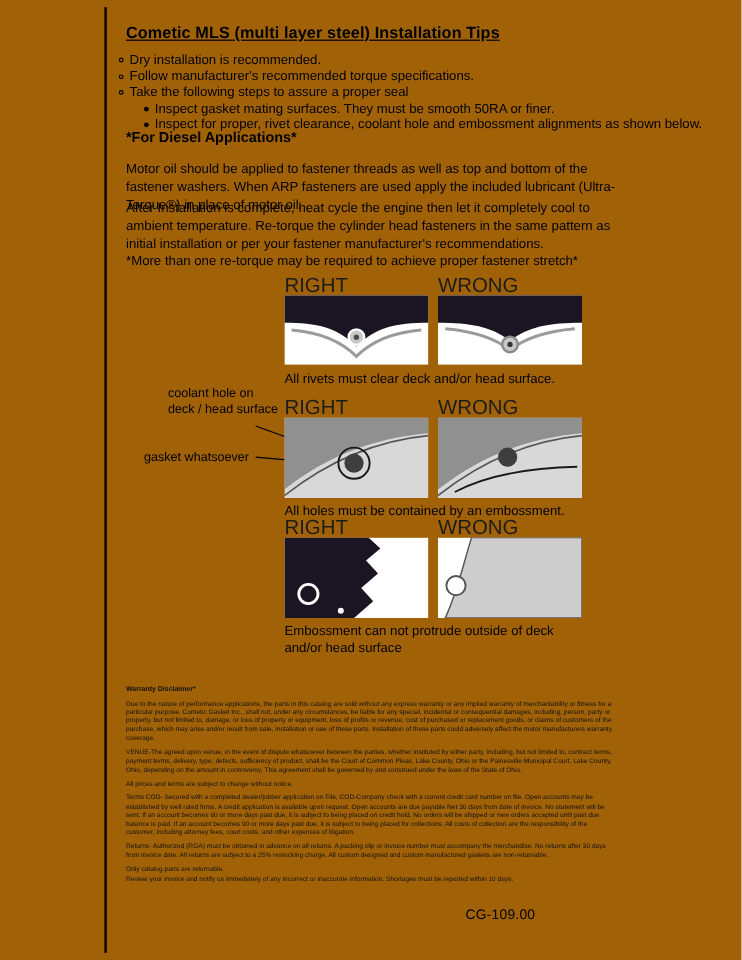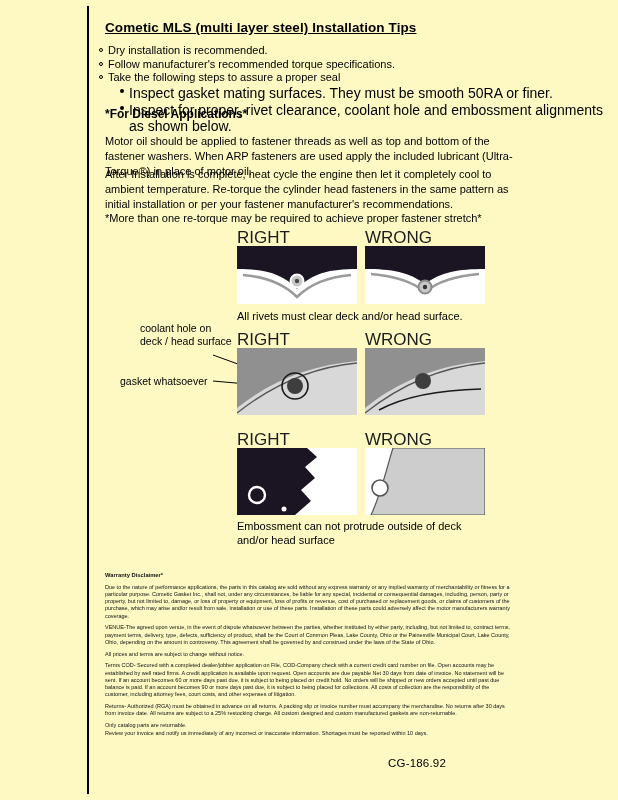--- a/index.html
+++ b/index.html
@@ -1,27 +1,27 @@
 <!DOCTYPE html>
 <html><head>
 <meta charset="utf-8">
 <style>
   * { margin:0; padding:0; box-sizing:border-box; }
   html,body { background:#ffffff; }
   body { font-family:"Liberation Sans", sans-serif; color:#000; }
-  .page { position:relative; width:618px; height:800px; background:#fef9c3; overflow:hidden; }
+  .page { position:relative; width:618px; height:800px; background:#a16207; overflow:hidden; }
   .spine { position:absolute; left:87px; top:6px; width:2px; height:788px; background:#000; }
 
   .title { position:absolute; left:105px; top:20px; font-size:13.5px; font-weight:bold; text-decoration:underline; letter-spacing:.1px; }
 
   .tips { position:absolute; left:99px; top:44px; font-size:11px; }
   .tip { display:flex; align-items:flex-start; margin-bottom:1.5px; }
   .ring { width:4px; height:4px; border:1px solid #000; border-radius:50%; display:inline-block; margin:4px 5px 0 0; flex:none; }
   .dot  { width:4px; height:4px; background:#000; border-radius:50%; display:inline-block; margin:4px 5px 0 0; flex:none; }
-  .subtips { margin-left:21px; font-size:14px; }
+  .subtips { margin-left:21px; font-size:11px; }
 
   .h2 { position:absolute; left:105px; font-size:12px; font-weight:bold; }
   .para { position:absolute; left:105px; width:414px; font-size:11px; line-height:1.35; }
 
   .flabel { position:absolute; width:120px; text-align:left; font-size:17px; color:#1c1c1c; }
   .panel { position:absolute; width:120px; display:block; }
   .caption { position:absolute; left:237px; font-size:11px; line-height:1.3; }
   .callout { position:absolute; font-size:10.5px; line-height:1.25; }
   .callout-lines { position:absolute; left:212px; top:350px; width:90px; height:46px; }
 
@@ -106,20 +106,21 @@
     <circle cx="58" cy="38" r="13" fill="none" stroke="#1a1a1a" stroke-width="1.6"></circle>
     <circle cx="58" cy="38" r="8" fill="#3e3e3e"></circle>
   </svg>
   <svg class="panel" style="left:365px; top:348px" viewBox="0 0 120 67">
     <rect width="120" height="67" fill="#d8d8d8"></rect>
     <path d="M0,0 H120 V13 C75,17 35,32 0,60 Z" fill="#909090"></path>
     <path d="M0,65 C38,35 78,19 120,15" fill="none" stroke="#555555" stroke-width="1.3"></path>
     <path d="M14,62 C40,48 75,42 116,41" fill="none" stroke="#1a1a1a" stroke-width="1.6"></path>
     <circle cx="58" cy="33" r="8" fill="#3e3e3e"></circle>
   </svg>
+  <div class="caption" style="top:419px">All holes must be contained by an embossment.</div>
 
   <div class="flabel" style="left:237px; top:430px">RIGHT</div>
   <div class="flabel" style="left:365px; top:430px">WRONG</div>
   <svg class="panel" style="left:237px; top:448px" viewBox="0 0 120 67">
     <rect width="120" height="67" fill="#ffffff"></rect>
     <path d="M0,0 H70 L80,9 L68,19 L78,30 L64,42 L74,53 L58,67 H0 Z" fill="#1a1423"></path>
     <circle cx="20" cy="47" r="8" fill="none" stroke="#ffffff" stroke-width="2.4"></circle>
     <circle cx="47" cy="61" r="2.5" fill="#ffffff"></circle>
   </svg>
   <svg class="panel" style="left:365px; top:448px" viewBox="0 0 120 67">
@@ -133,14 +134,14 @@
     <div class="wh">Warranty Disclaimer*</div>
     <p>Due to the nature of performance applications, the parts in this catalog are sold without any express warranty or any implied warranty of merchantability or fitness for a particular purpose.  Cometic Gasket Inc., shall not, under any circumstances, be liable for any special, incidental or consequential damages, including, person, party or property, but not limited to, damage, or loss of property or equipment, loss of profits or revenue, cost of purchased or replacement goods, or claims of customers of the purchase, which may arise and/or result from sale, installation or use of these parts.  Installation of these parts could adversely affect the motor manufacturers warranty coverage.</p>
     <p>VENUE-The agreed upon venue, in the event of dispute whatsoever between the parties, whether instituted by either party, including, but not limited to, contract terms, payment terms, delivery, type, defects, sufficiency of product, shall be the Court of Common Pleas, Lake County, Ohio or the Painesville Municipal Court, Lake County, Ohio, depending on the amount in controversy.  This agreement shall be governed by and construed under the laws of the State of Ohio.</p>
     <p>All prices and terms are subject to change without notice.</p>
     <p>Terms COD- Secured with a completed dealer/jobber application on File, COD-Company check with a current credit card number on file.  Open accounts may be established by well rated firms.  A credit application is available upon request.  Open accounts are due payable Net 30 days from date of invoice.  No statement will be sent.  If an account becomes 60 or more days past due, it is subject to being placed on credit hold.  No orders will be shipped or new orders accepted until past due balance is paid.  If an account becomes 90 or more days past due, it is subject to being placed for collections.  All costs of collection are the responsibility of the customer, including attorney fees, court costs, and other expenses of litigation.</p>
     <p>Returns- Authorized (RGA) must be obtained in advance on all returns.  A packing slip or invoice number must accompany the merchandise.  No returns after 30 days from invoice date.  All returns are subject to a 25% restocking charge.  All custom designed and custom manufactured gaskets are non-returnable.</p>
     <p class="tight">Only catalog parts are returnable.</p>
     <p>Review your invoice and notify us immediately of any incorrect or inaccurate information.  Shortages must be reported within 10 days.</p>
   </div>
 
-  <div class="footer">CG-186.92</div>
+  <div class="footer">CG-109.00</div>
 </div>
 
 </body></html>

